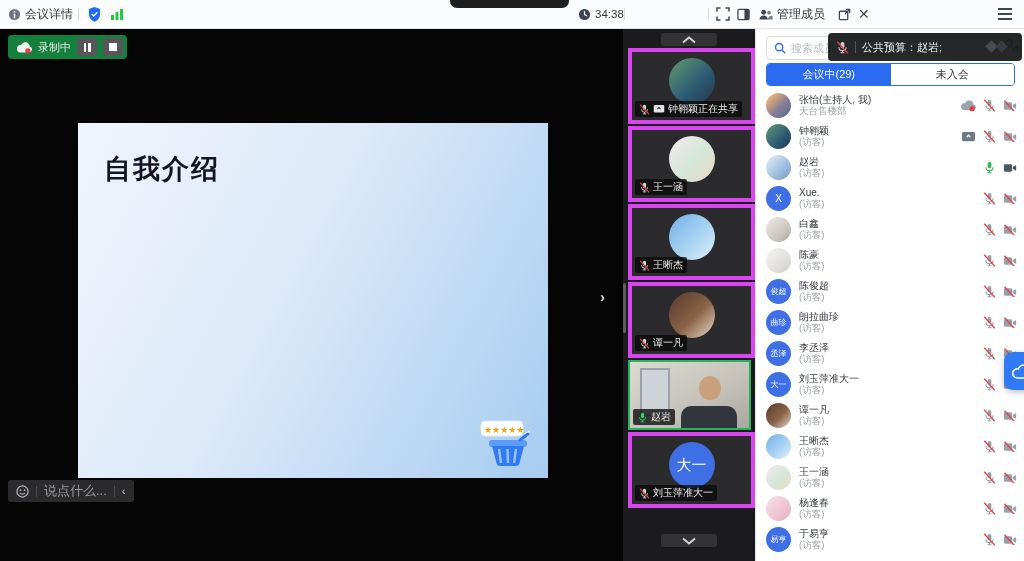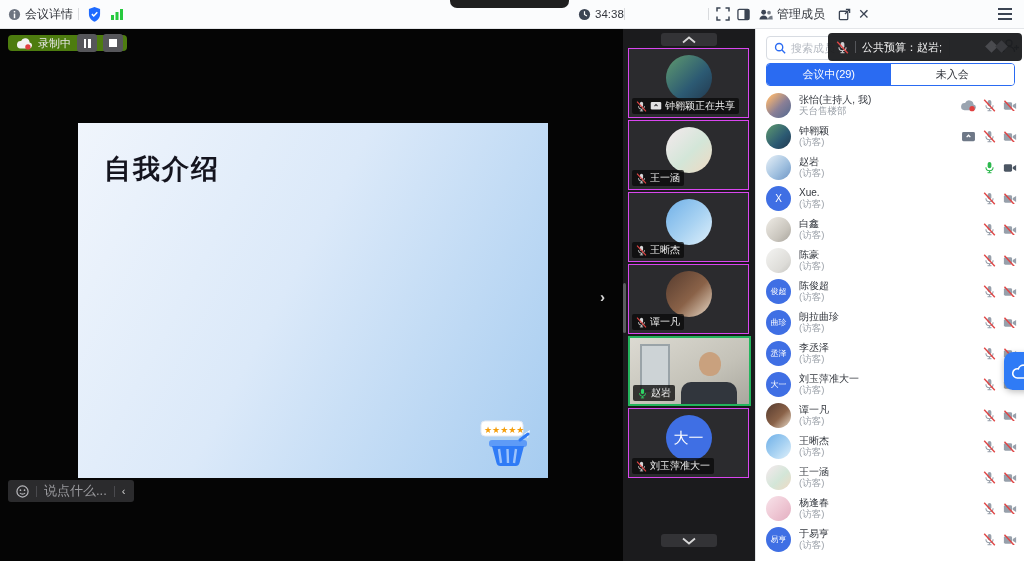--- a/index.html
+++ b/index.html
@@ -13,21 +13,21 @@
   .tb-div{position:absolute;top:8px;width:1px;height:12px;background:#d9dbde;}
   .caret{width:0;height:0;border-left:4px solid transparent;border-right:4px solid transparent;
          border-top:5px solid #555;margin-left:2px;}
   .hamburger{display:flex;flex-direction:column;gap:3px;}
   .hamburger span{display:block;width:14px;height:2px;background:#3b4453;}
   .notch{position:absolute;top:0;left:450px;width:119px;height:8px;background:#1f1f1f;
          border-radius:0 0 7px 7px;z-index:30;}
   .close-x{font-size:14px;color:#3b4453;font-weight:bold;}
   
   .main{position:absolute;top:28px;left:0;width:623px;height:533px;background:#050505;overflow:hidden;}
-  .record-pill{position:absolute;top:7px;left:8px;height:16px;background:#4d7c0f;border-radius:4px;
+  .record-pill{position:absolute;top:7px;left:8px;height:24px;background:#15803d;border-radius:4px;
                display:flex;align-items:center;padding:0 4px 0 8px;gap:6px;z-index:5;}
   .record-pill .rec-label{font-size:11px;color:#e8e8e8;}
   .rec-btn{width:20px;height:18px;background:#56565a;border-radius:3px;display:flex;
            align-items:center;justify-content:center;}
   .pause-glyph{display:flex;gap:2px;}
   .pause-glyph i{display:block;width:2.5px;height:9px;background:#fff;}
   .stop-glyph{width:8px;height:8px;background:#fff;}
   .slide{position:absolute;left:78px;top:95px;width:470px;height:355px;
          background:linear-gradient(118deg,#f0f5fc 0%,#dbe9f9 45%,#a6ccf0 100%);
          font-family:"Liberation Serif","DejaVu Serif",serif;color:#1c2434;}
@@ -44,21 +44,21 @@
   .chat-collapse{color:#cfcfcf;font-size:11px;}
   .main-chevron{position:absolute;left:600px;top:260px;color:#d8d8d8;font-size:15px;
                 font-weight:bold;z-index:5;}
   
   .strip{position:absolute;top:28px;left:623px;width:132px;height:533px;background:#1b1b1d;}
   .strip-tab{position:absolute;left:38px;width:56px;height:13px;background:#333336;
              display:flex;align-items:center;justify-content:center;z-index:6;}
   .strip-tab.up{top:5px;border-radius:3px;}
   .strip-tab.down{top:506px;border-radius:3px;}
   .thumbs{position:absolute;top:20px;left:5px;width:121px;}
-  .thumb{position:relative;width:119px;height:68px;background:#2b2b2e;border:1px solid #d946ef;
+  .thumb{position:relative;width:119px;height:68px;background:#2b2b2e;border:4px solid #d946ef;
          margin-bottom:2px;overflow:hidden;}
   .thumb.active{border:2px solid #23b45c;height:66px;}
   .thumb .avatar-lg{position:absolute;left:50%;top:6px;transform:translateX(-50%);
                     width:46px;height:46px;border-radius:50%;}
   .thumb-label{position:absolute;left:3px;bottom:3px;display:flex;align-items:center;gap:2px;z-index:3;}
   .label-pill{display:flex;align-items:center;gap:3px;background:rgba(10,10,10,.78);
               border-radius:2px;padding:1px 4px;font-size:10px;color:#ececec;white-space:nowrap;}
   .host-badge{width:15px;height:15px;border-radius:2px;background:#f08c2e;display:flex;
               align-items:center;justify-content:center;}
   .init-lg{background:#3f6fe4;display:flex;align-items:center;justify-content:center;

